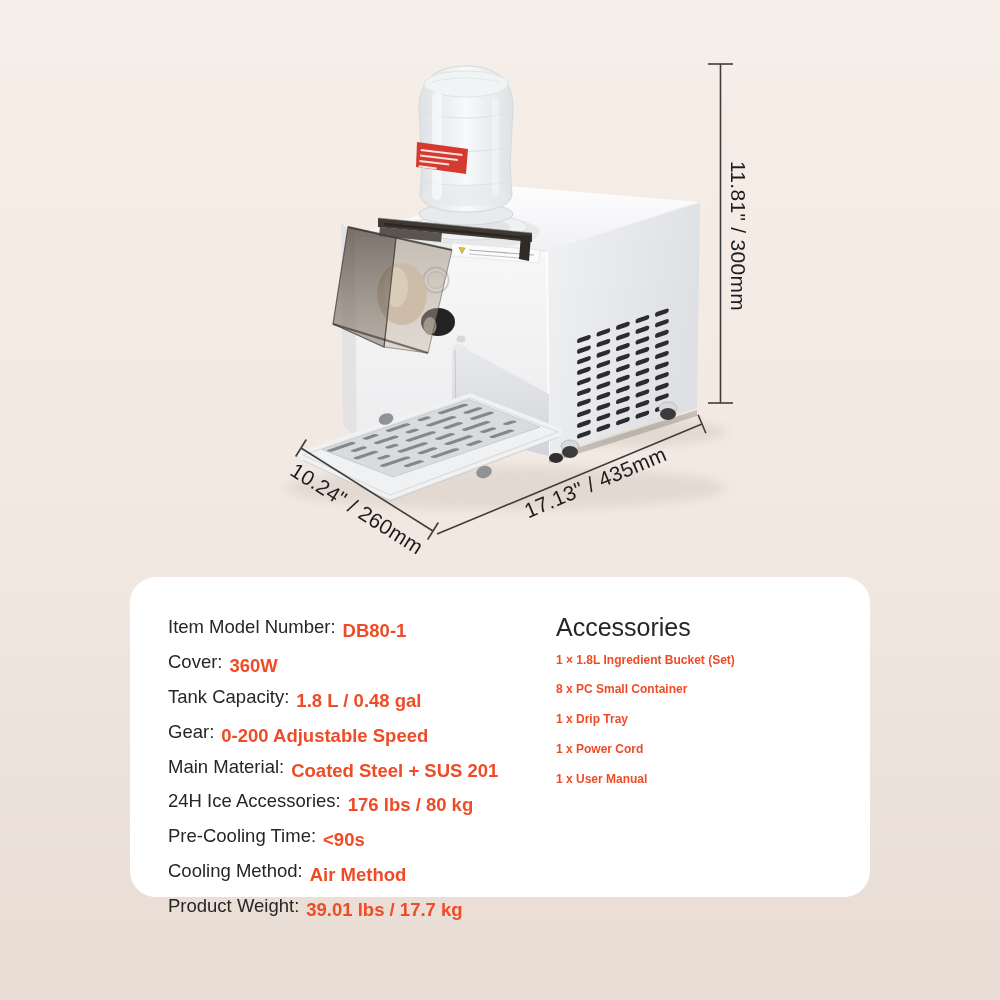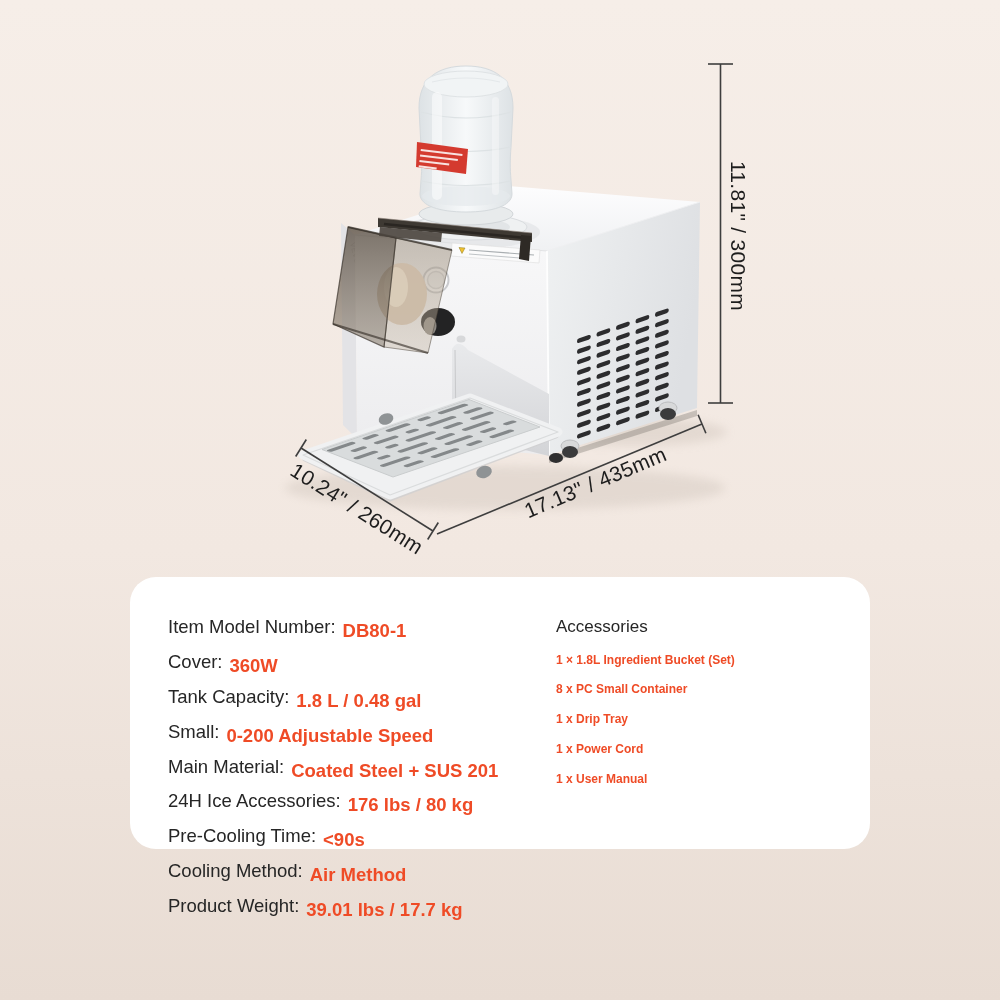--- a/index.html
+++ b/index.html
@@ -11,29 +11,29 @@
   }
   html,body{margin:0;padding:0;}
   body{font-family:"Liberation Sans",sans-serif;}
   .stage{
     position:relative;width:1000px;height:1000px;overflow:hidden;
     background:linear-gradient(180deg,var(--bg-top) 0%,#F2E8E1 55%,var(--bg-bottom) 100%);
   }
   .illustration{position:absolute;left:0;top:0;width:1000px;height:1000px;display:block;}
   .dim-label{font-size:21px;fill:#1D1D1D;letter-spacing:0.3px;}
   .spec-panel{
-    position:absolute;left:130px;top:577px;width:740px;height:272px;
+    position:absolute;left:130px;top:577px;width:740px;height:320px;
     background:var(--panel);border-radius:26px;
   }
   .spec-col{position:absolute;left:38px;top:33px;}
   .spec-row{display:flex;align-items:center;gap:7px;height:34.8px;font-size:18.5px;color:var(--text);white-space:nowrap;}
   .spec-label{font-weight:400;}
   .spec-value{font-weight:700;color:var(--accent);margin-top:8px;}
   .acc-col{position:absolute;left:426px;top:33px;}
-  .acc-title{display:flex;align-items:center;height:34.8px;font-size:17px;color:var(--text);font-weight:400;}
+  .acc-title{display:flex;align-items:center;height:34.8px;font-size:25px;color:var(--text);font-weight:400;}
   .acc-item{display:flex;align-items:center;height:29.8px;font-size:12px;font-weight:700;color:var(--accent);white-space:nowrap;}
 </style>
 </head>
 <body>
 
 <div class="stage">
 
   <svg class="illustration" viewBox="0 0 1000 1000">
     <defs>
       <linearGradient id="topG" x1="0" y1="0" x2="0" y2="1">
@@ -290,21 +290,21 @@
         </div>
       <div class="spec-row">
           <span class="spec-label">Cover:</span>
           <span class="spec-value">360W</span>
         </div>
       <div class="spec-row">
           <span class="spec-label">Tank Capacity:</span>
           <span class="spec-value">1.8 L / 0.48 gal</span>
         </div>
       <div class="spec-row">
-          <span class="spec-label">Small:</span>
+          <span class="spec-label">Gear:</span>
           <span class="spec-value">0-200 Adjustable Speed</span>
         </div>
       <div class="spec-row">
           <span class="spec-label">Main Material:</span>
           <span class="spec-value">Coated Steel + SUS 201</span>
         </div>
       <div class="spec-row">
           <span class="spec-label">24H Ice Accessories:</span>
           <span class="spec-value">176 lbs / 80 kg</span>
         </div>

